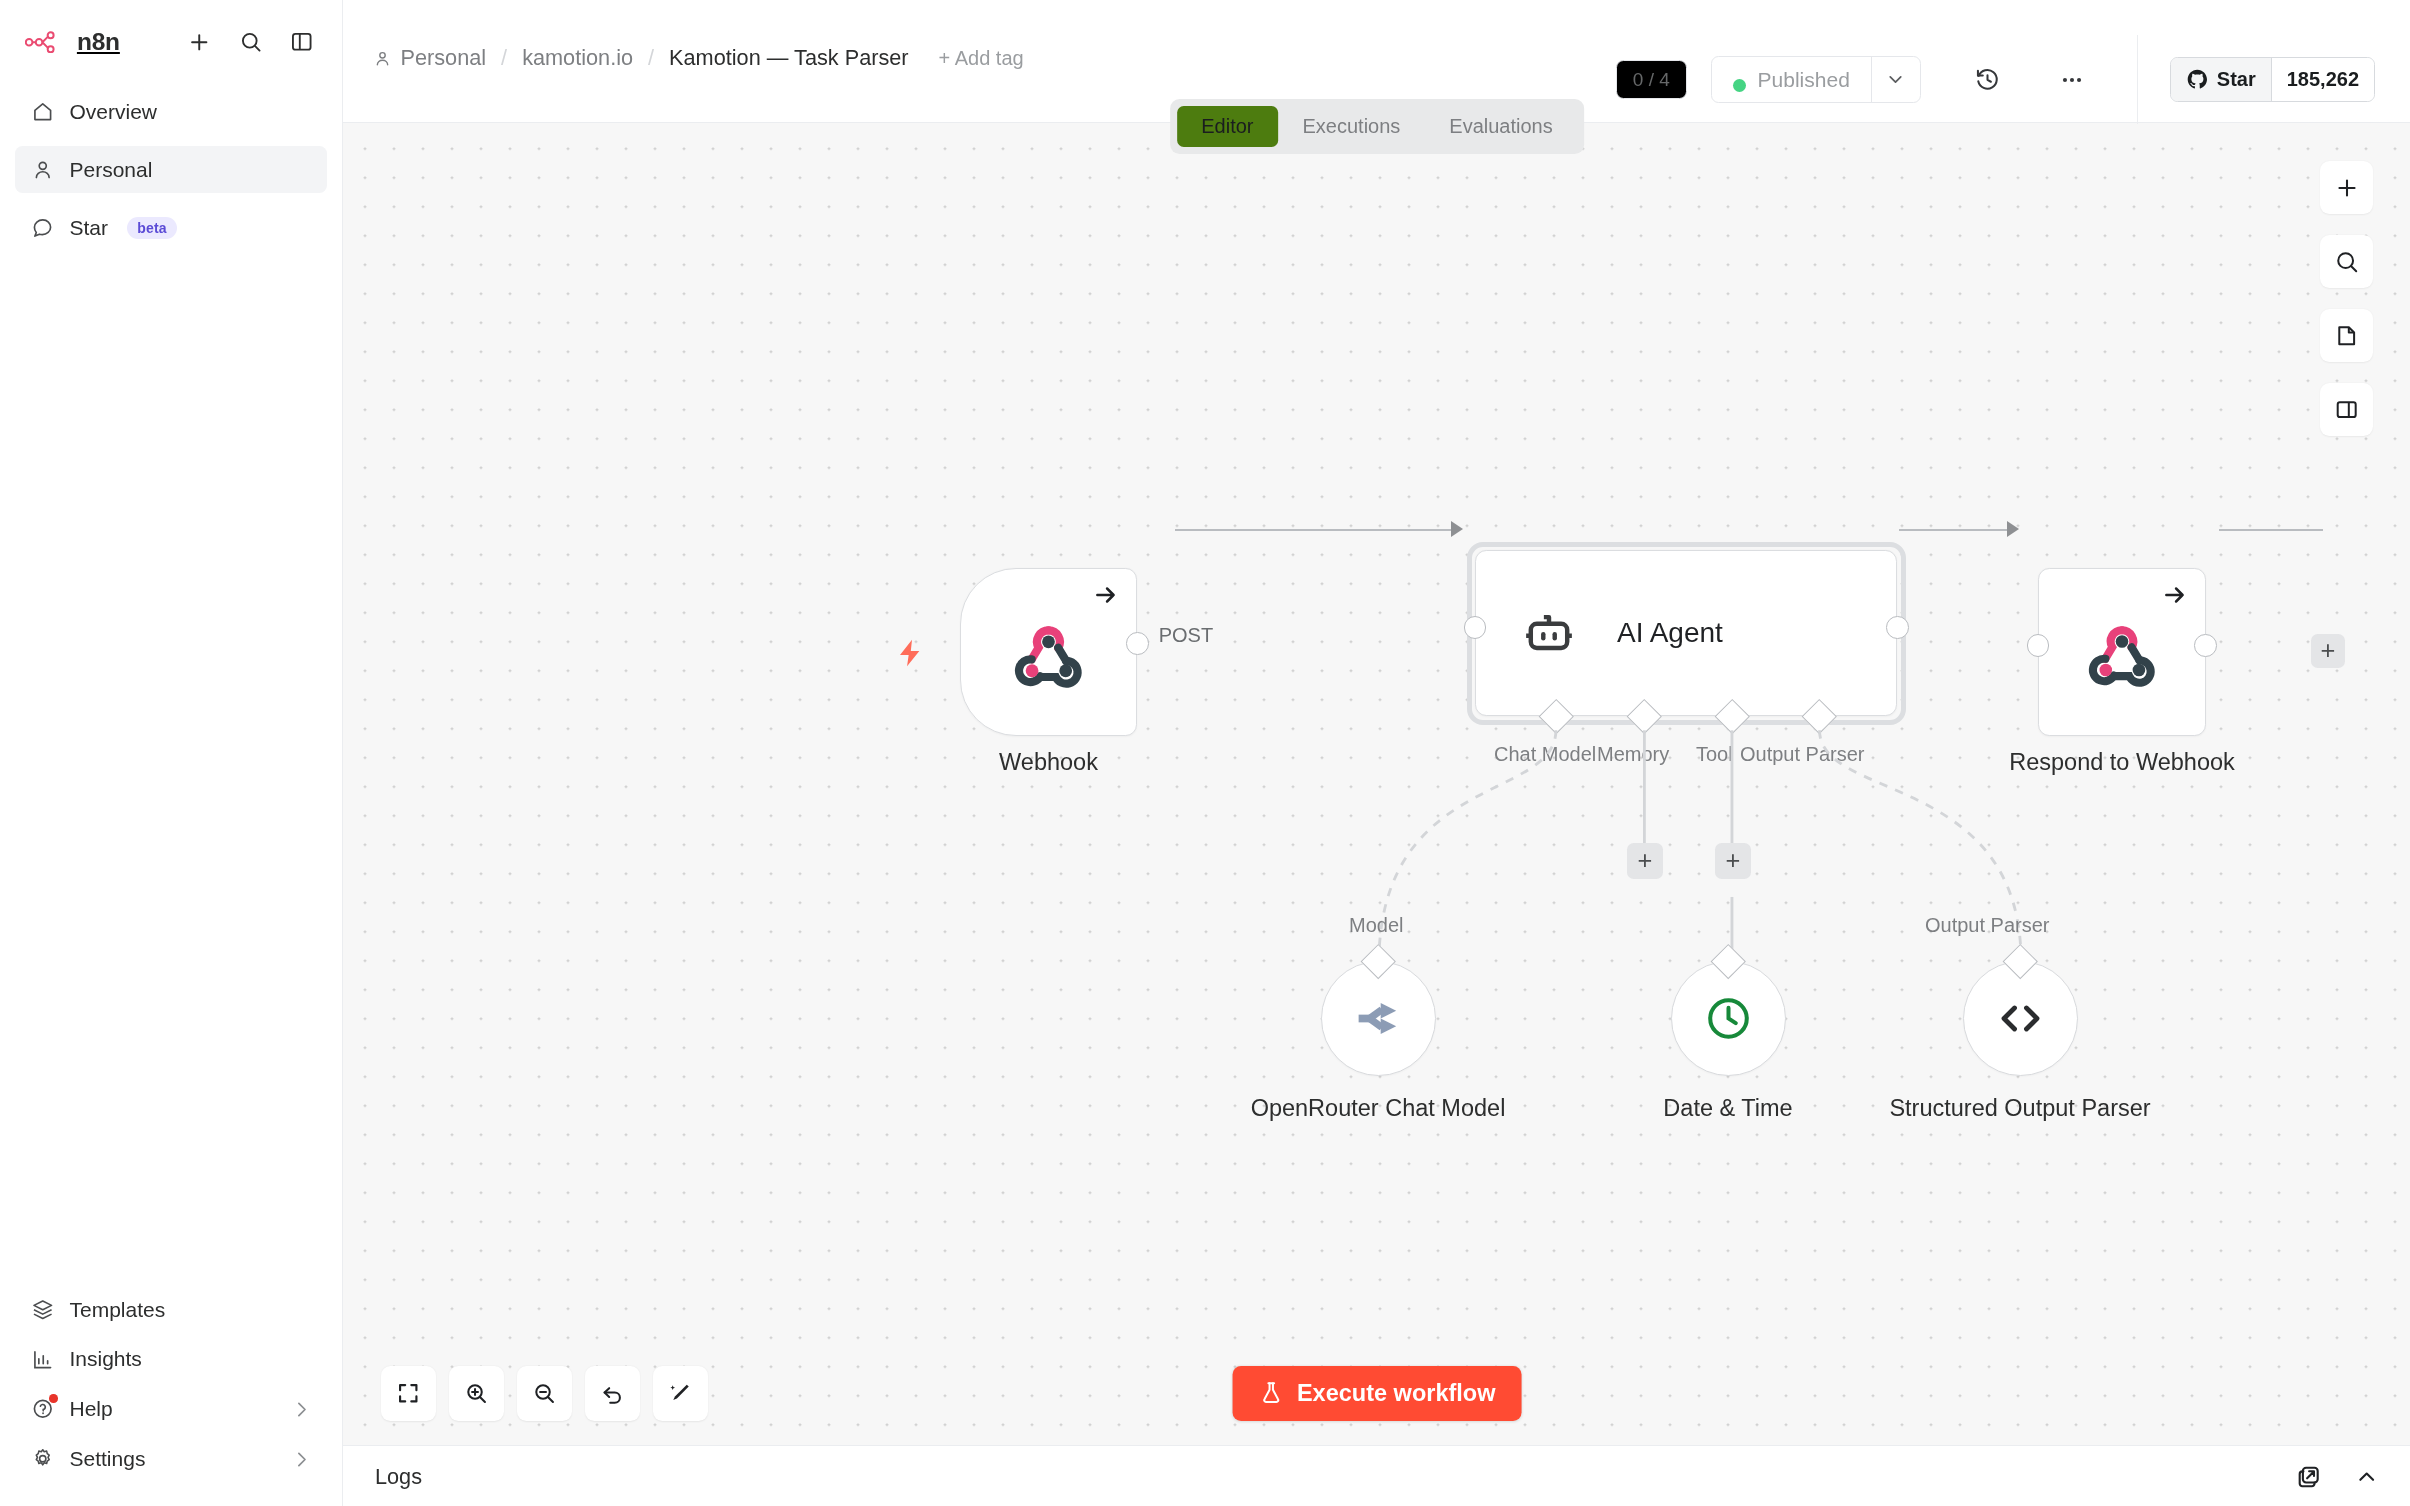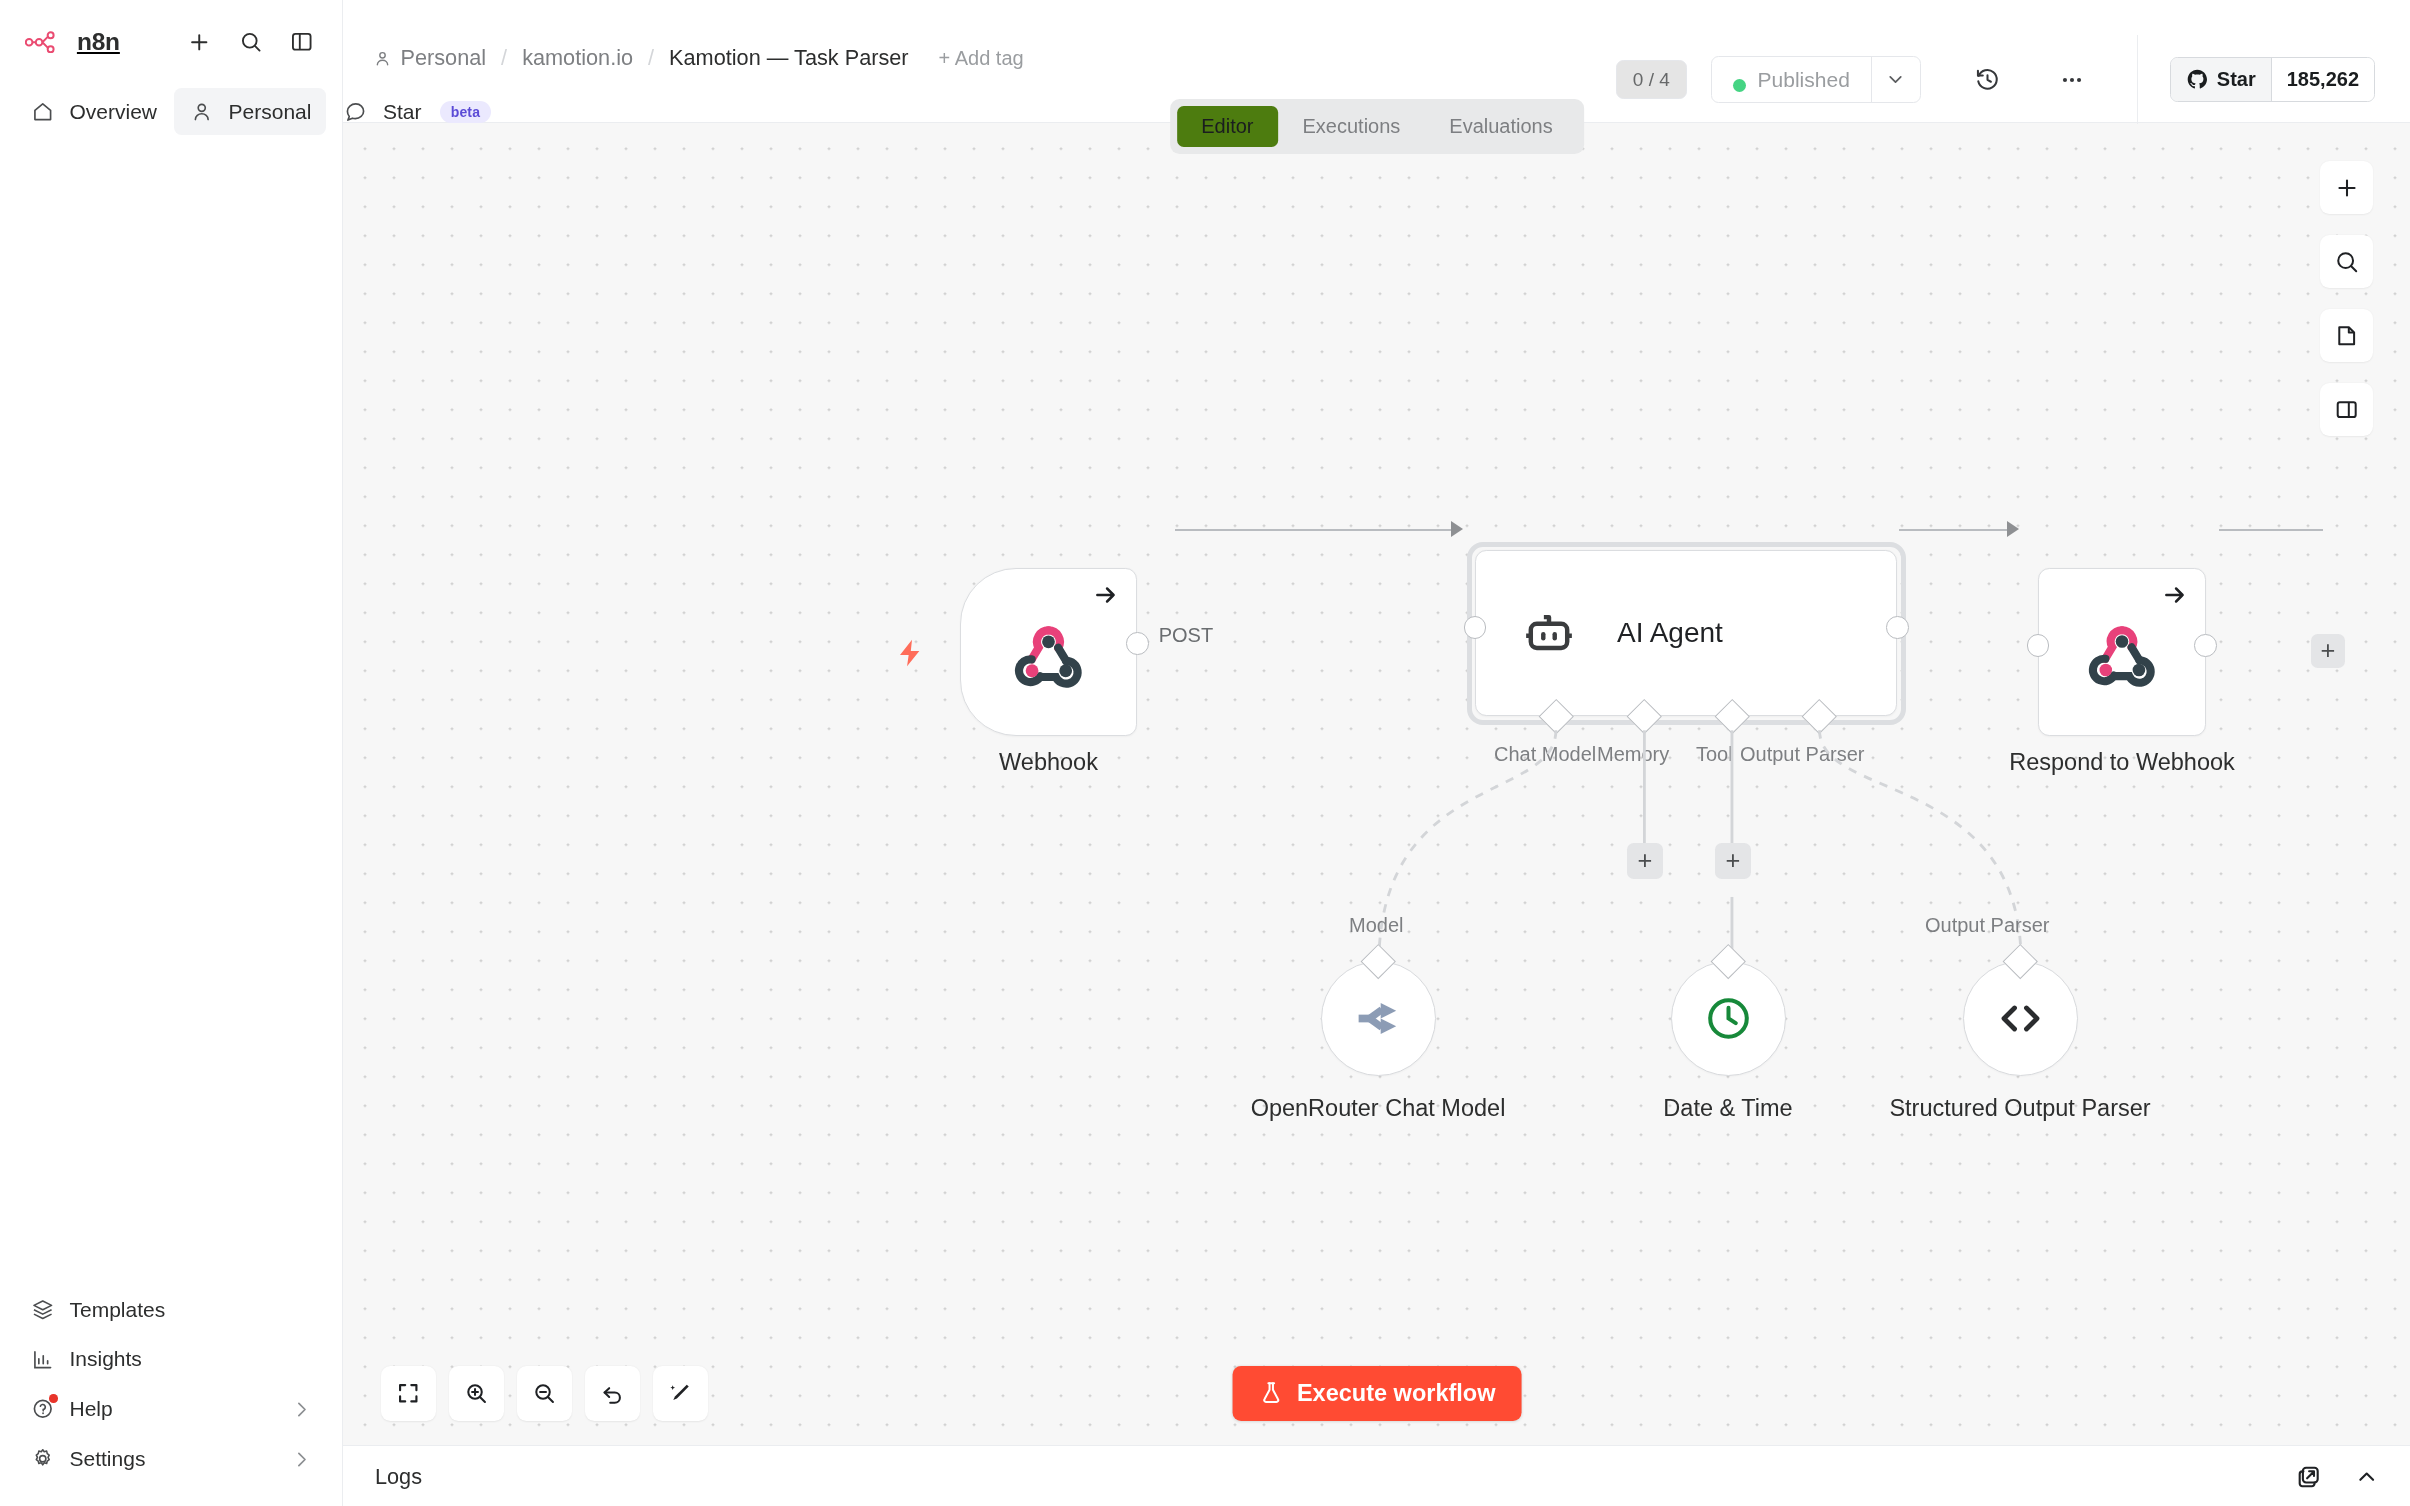--- a/index.html
+++ b/index.html
@@ -23,21 +23,21 @@
   .sb-top { padding: 26px 24.5px 9.4px 24.5px; display: flex; align-items: center; gap: 0; text-decoration: underline; }
   .sb-logo-wrap { display: flex; align-items: center; gap: 9.4px; }
   .sb-logo-mark { width: 43px; height: 22.6px; display:block; }
   .sb-brand { font-size: 24.5px; font-weight: 700; color: #2d2e2e; letter-spacing: -0.2px; }
   .sb-top-actions { margin-left: auto; display: flex; align-items: center; gap: 19px; }
   .sb-icon-btn {
     width: 32px; height: 32px; display: flex; align-items: center; justify-content: center;
     border-radius: 5.6px; cursor: pointer; color: #2d2e2e;
   }
 
-  .sb-nav { padding: 21px 15px 0 15px; display: flex; flex-direction: row; gap: 2px; }
+  .sb-nav { padding: 21px 15px 0 15px; display: flex; flex-direction: column; gap: 11px; }
   .sb-item {
     display: flex; align-items: center; gap: 15px;
     height: 47px; padding: 0 15px; border-radius: 7.5px;
     color: #2d2e2e; font-size: 21px; cursor: pointer;
     position: relative;
   }
   .sb-item.active { background: #f3f4f6; }
   .sb-item .sb-ic { width: 24.5px; height: 24.5px; display:flex; align-items:center; justify-content:center; flex: 0 0 24.5px; color:#4b4d4f;}
   .sb-badge {
     background: #ebe9fe; color: #5b4bd6; font-size: 14px; font-weight: 700;
@@ -68,21 +68,21 @@
   .crumb.current { color: #2d2e2e; font-weight: 400; cursor: text; }
   .crumb-sep { color: #d4d6d9; font-size: 21.7px; margin: 0 15px; }
   .add-tag { font-size: 20px; color: #9a9da0; margin-left: 30px; cursor: pointer; white-space: nowrap;}
 
   .hd-right {
     margin-left: auto; display: flex; align-items: center; gap: 0; padding: 36px 36px 0 0;
     height: 123px;
   }
   .hd-right-inner { display: flex; align-items: center; gap: 0; }
   .counter-pill {
-    border: 0.9px solid #e5e7eb; border-radius: 7.5px; background: #e5e5e5;
+    border: 0.9px solid #e5e7eb; border-radius: 7.5px; background: #000000;
     font-size: 19px; color: #666869; padding: 9.4px 16px; line-height: 1;
   }
   .status-group {
     display: flex; align-items: stretch; border: 0.9px solid #e5e7eb; border-radius: 7.5px;
     margin-left: 24.5px; overflow: hidden; background: #fff;
   }
   .status-main {
     display: flex; align-items: flex-end; gap: 11.3px; padding: 10.4px 21px;
     font-size: 21px; color: #9a9da0; cursor: pointer;
   }

